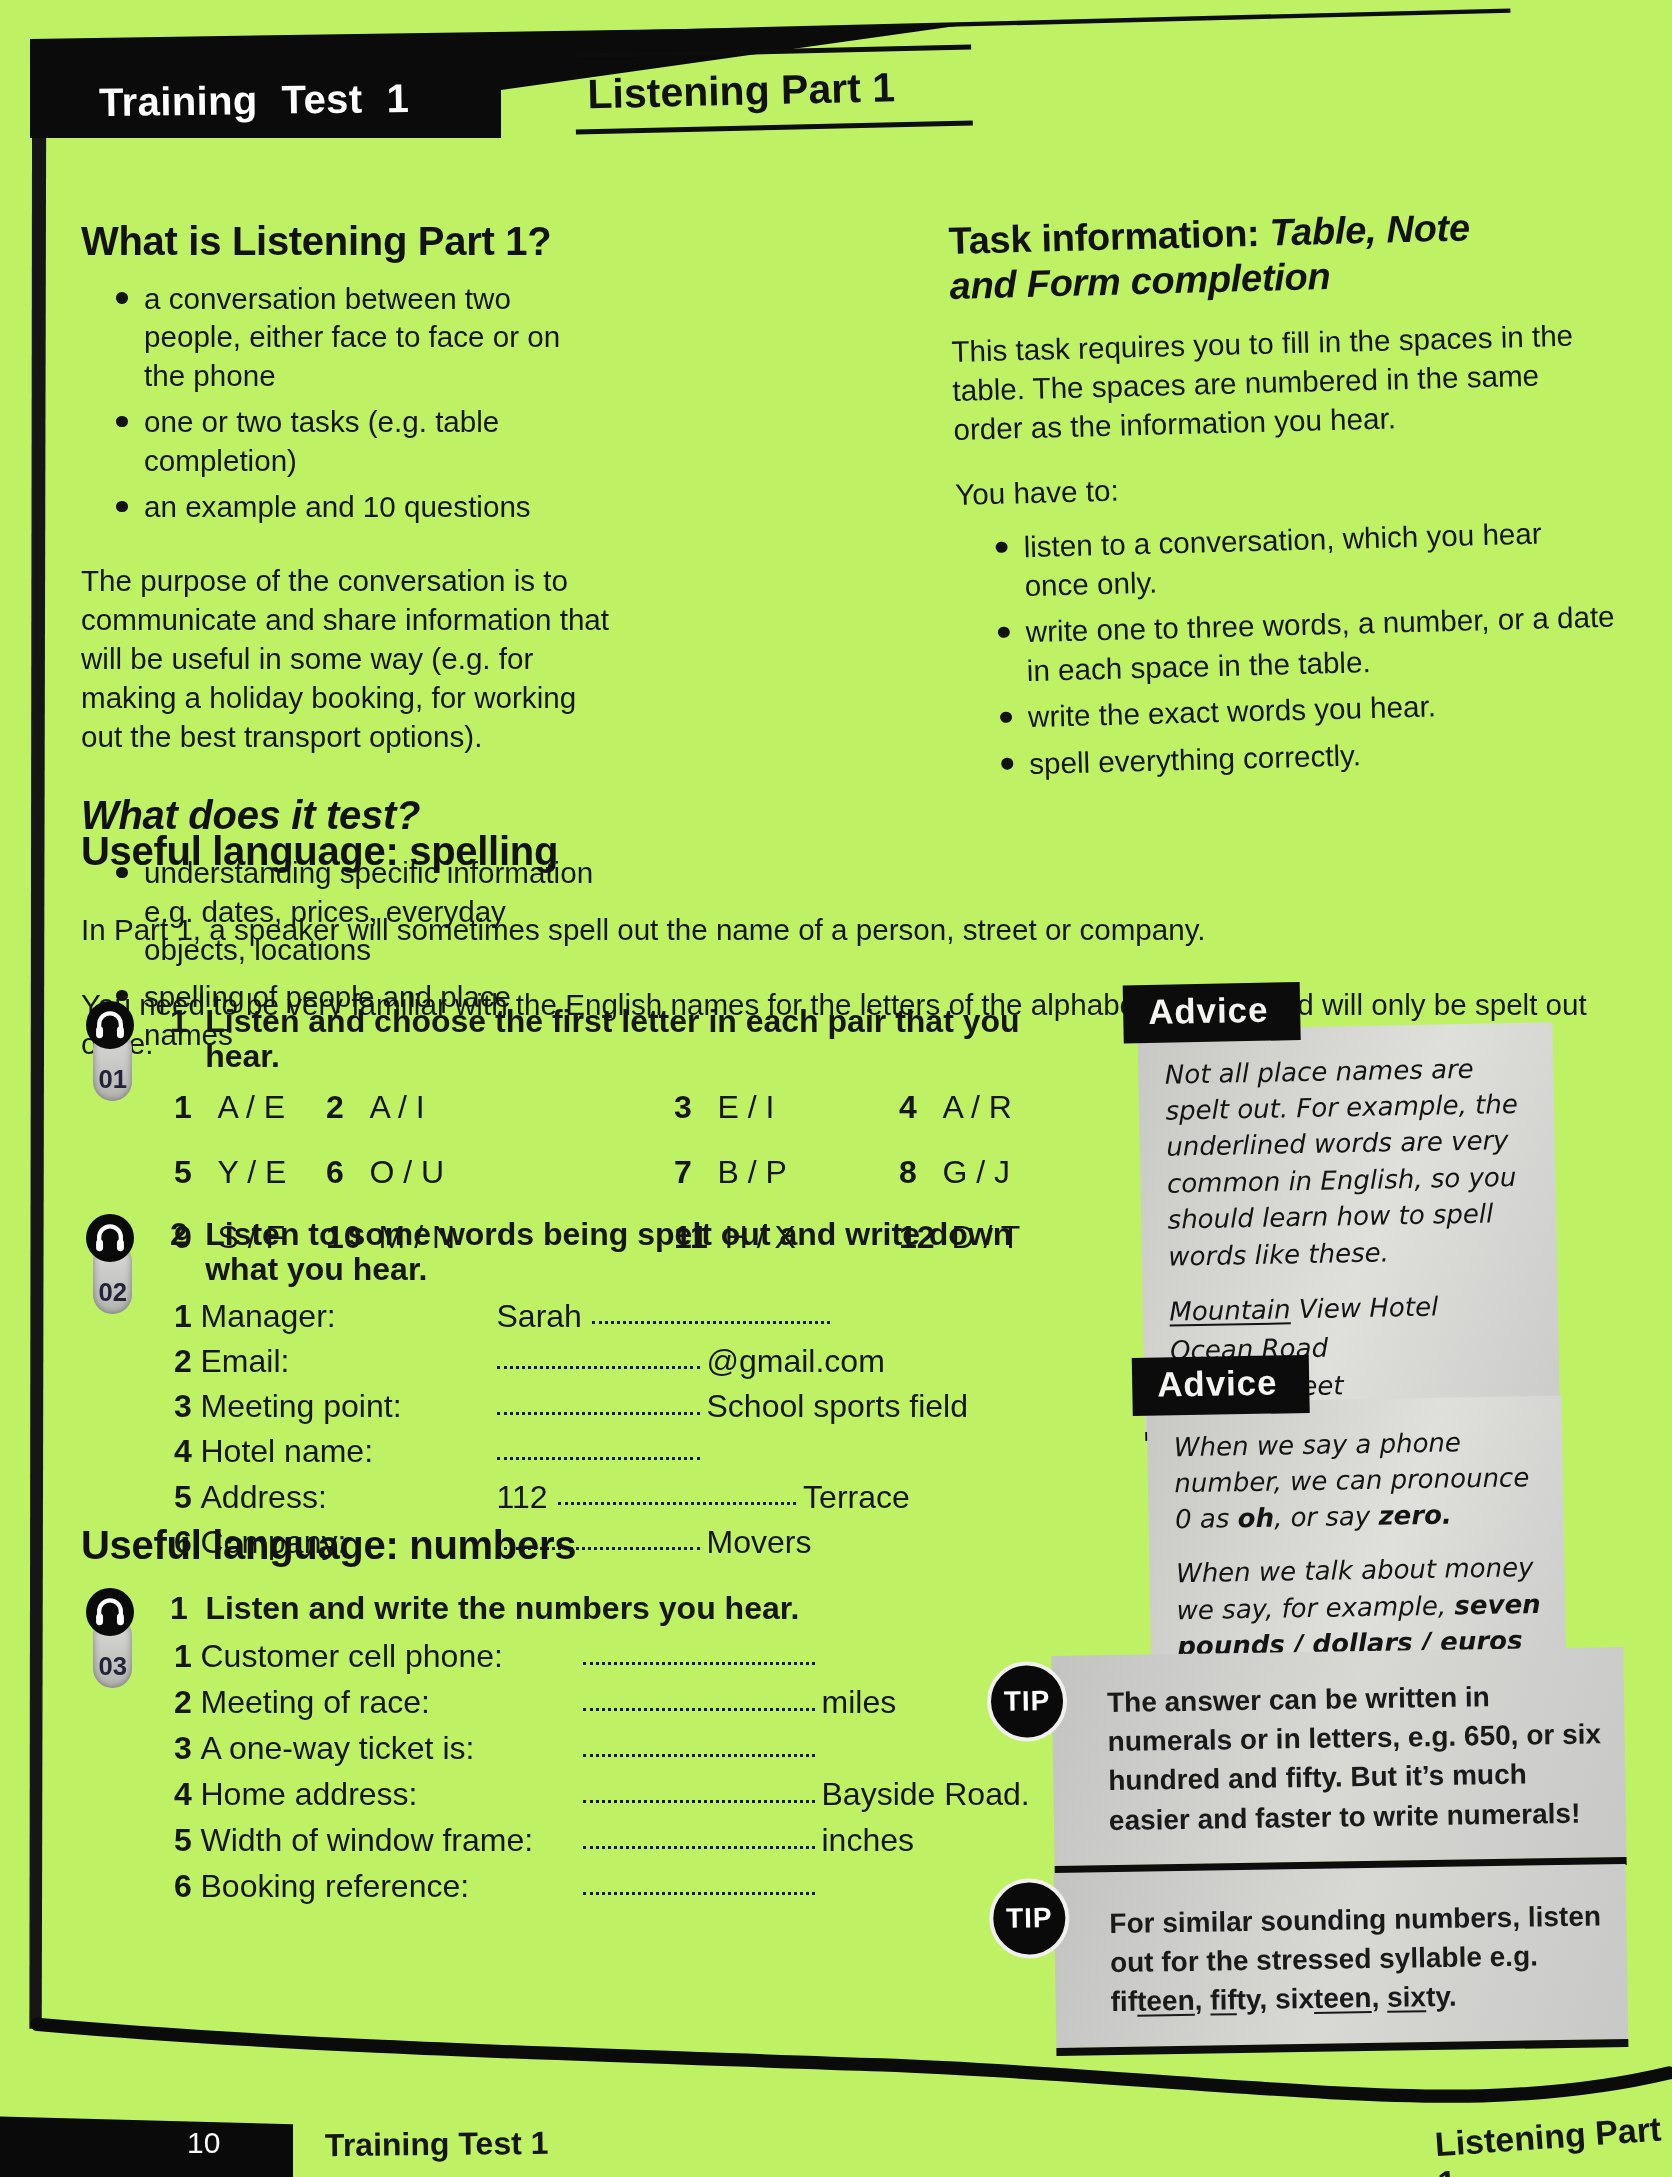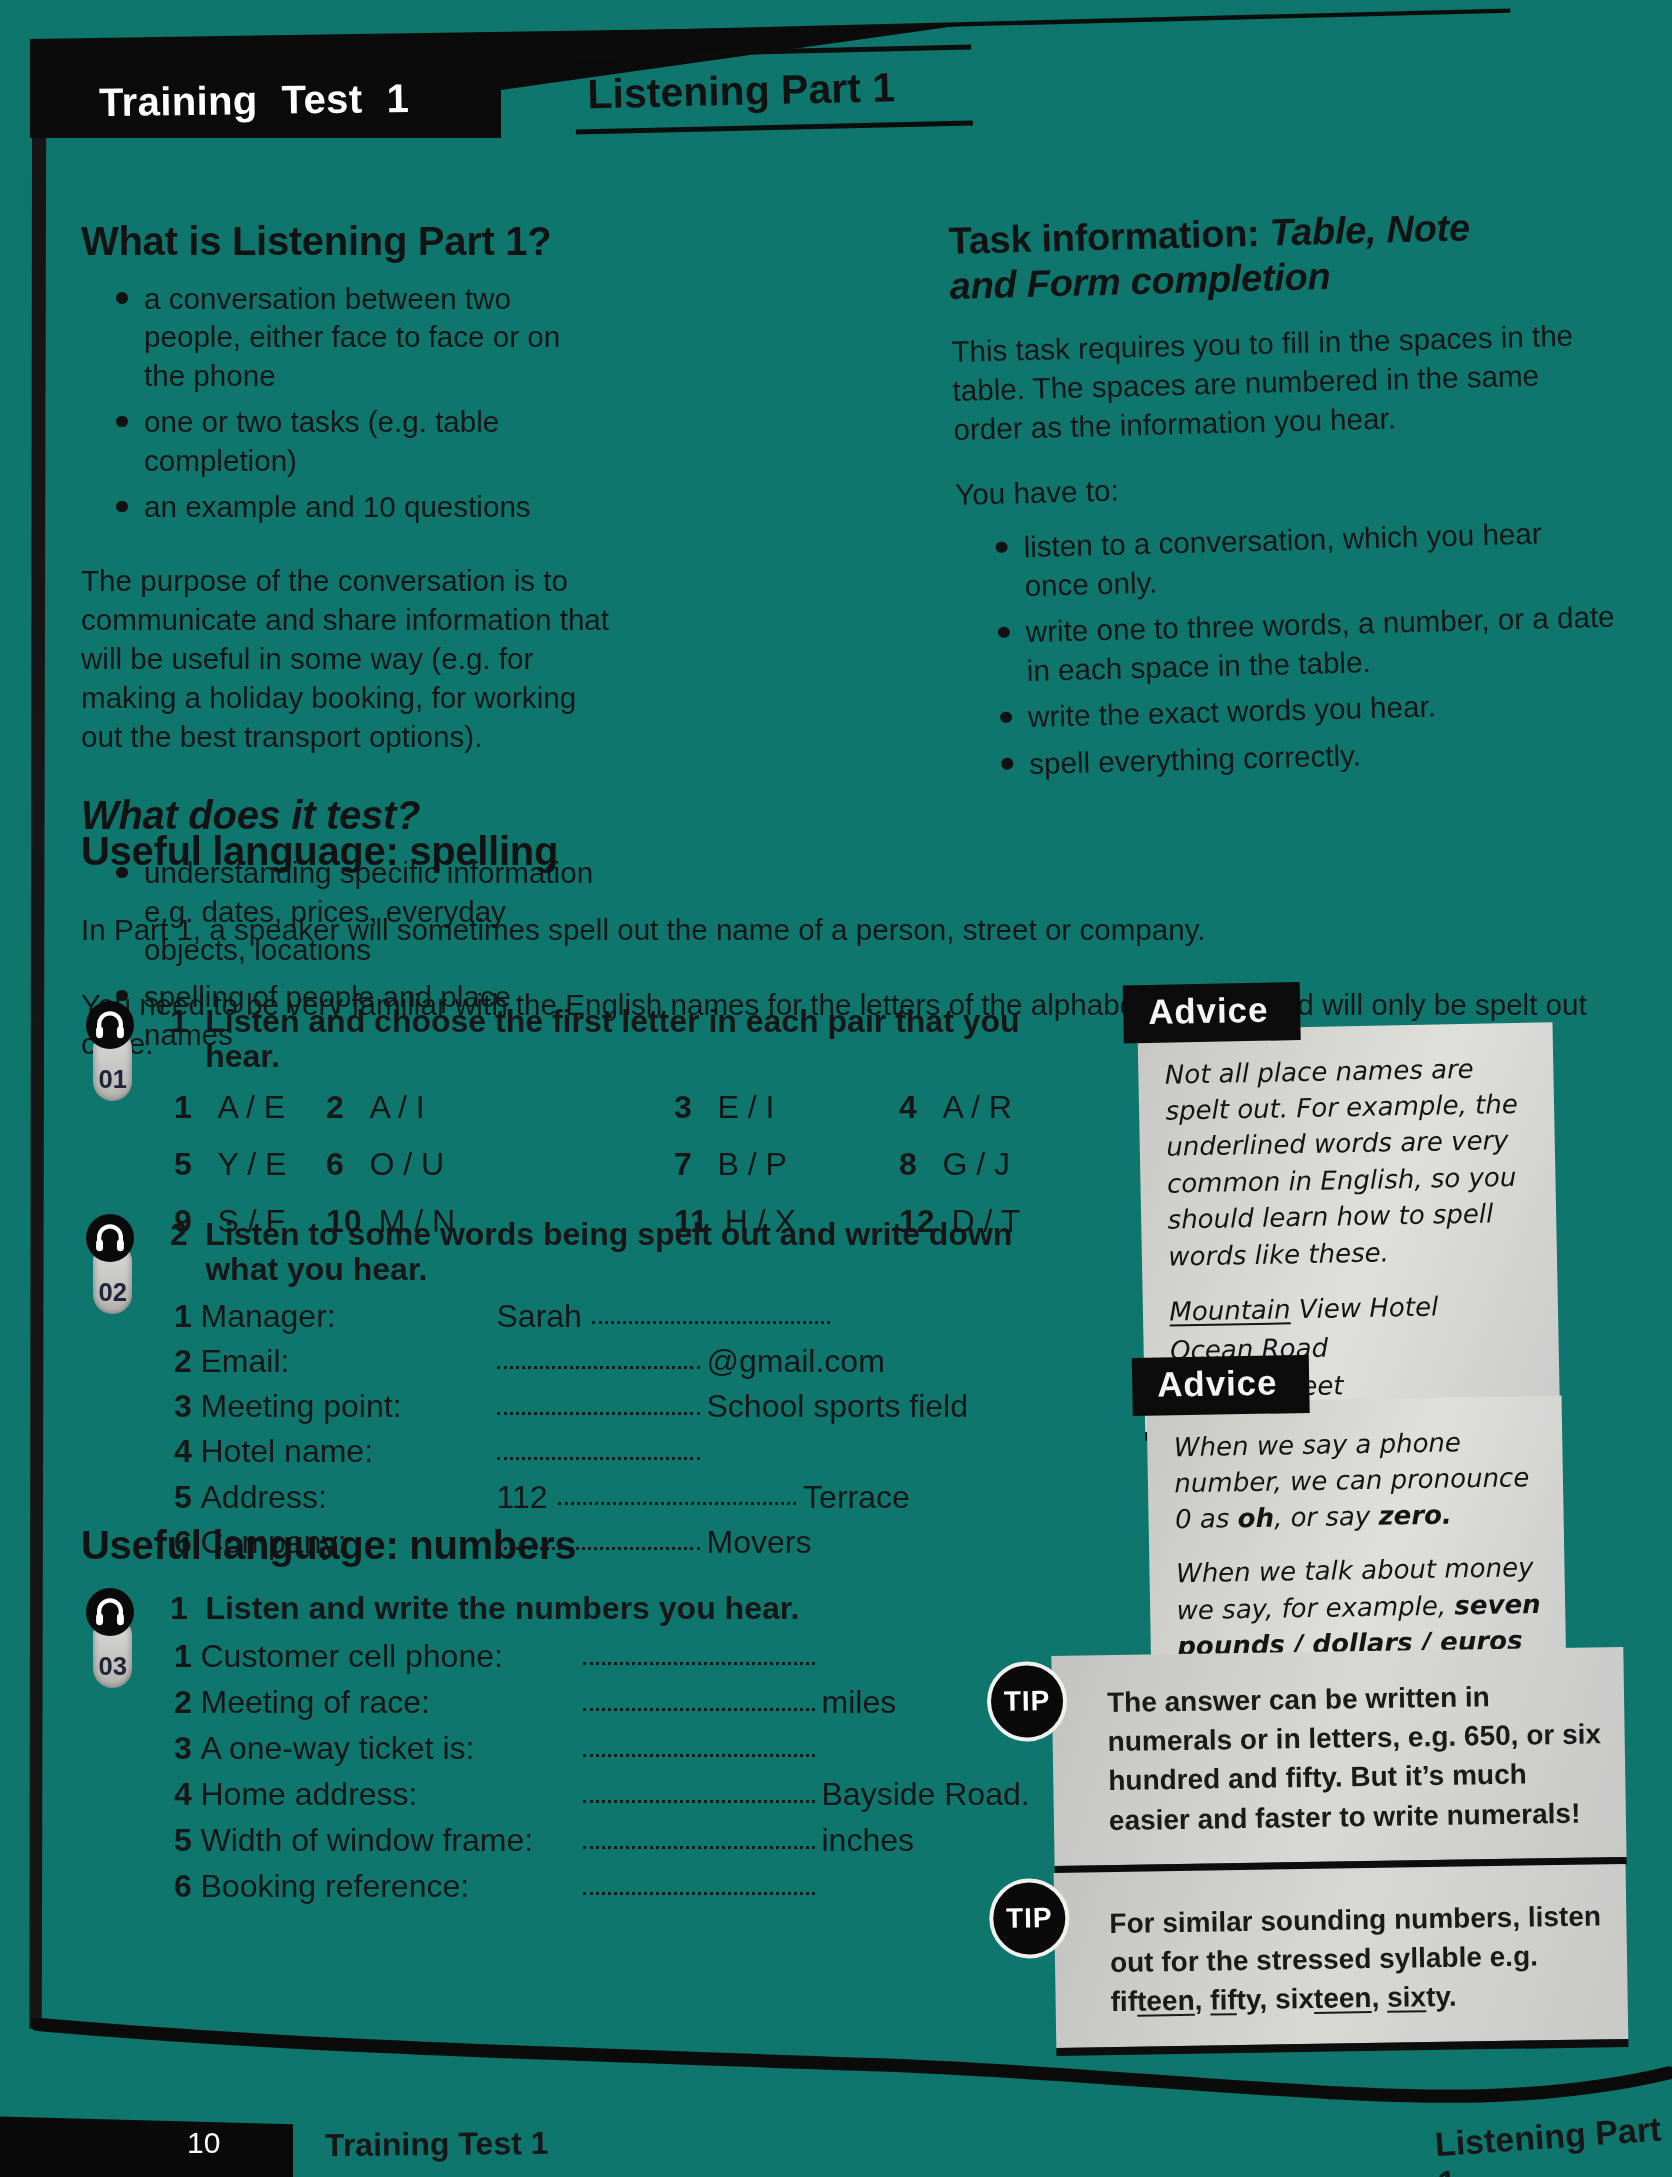--- a/index.html
+++ b/index.html
@@ -1,18 +1,18 @@
 <!DOCTYPE html>
 <html style="font-size:14px"><head>
 <meta charset="utf-8">
 <style>
   html,body { margin:0; padding:0; background:#ffffff; }
   .page {
     position:relative; width:1673px; height:2177px; overflow:hidden;
-    background:#0f766e; color:#161616;
+    background:#bef264; color:#161616;
     font-family:"Liberation Sans", sans-serif;
   }
   svg.deco { position:absolute; left:0; top:0; z-index:1; }
 
   
   .banner-shape {
     position:absolute; left:30px; top:23px; width:935px; height:115px;
     background:#0b0b0b; z-index:3;
     clip-path:polygon(0px 16px, 935px 1.8px, 471px 67px, 471px 115px, 0px 115px);
   }
@@ -63,21 +63,21 @@
   .badge { position:absolute; left:5.3px; top:3.5px; width:53px; z-index:2; }
   .badge .circ { position:relative; z-index:2; width:48px; height:48px; background:#0a0a0a; border-radius:50%;
                  display:flex; align-items:center; justify-content:center; }
   .badge .pill { position:relative; z-index:1; width:39px; height:65px; margin:-19.4px auto 0;
                  background:linear-gradient(180deg,#dcdcda,#b3b3b0);
                  border-radius:19.4px; box-shadow:inset 0 0 7px rgba(0,0,0,.4);
                  display:flex; align-items:flex-end; justify-content:center; padding-bottom:7px;
                  font-size:25.6px; font-weight:700; color:#23233a;text-align:center; }
 
   .pair-grid { margin:12.4px 0 0 93px; display:grid; grid-template-columns:152px 348px 225px auto;
-               row-gap:17px; font-size:32px; line-height:1.25; }
+               row-gap:25px; font-size:32px; line-height:1.25; }
   .pair .pn { display:inline-block; min-width:26.5px; font-weight:700; margin-right:17px; }
 
   .form-grid { display:grid; row-gap:13.2px; font-size:32px; line-height:1.0; align-items:baseline; }
   .ex2 .form-grid { margin:12.4px 0 0 93px; grid-template-columns:26.5px 296px 1fr; }
   .ex3 .form-grid { margin:14px 0 0 93px; grid-template-columns:26.5px 382px 1fr; row-gap:14px; }
   .fn { font-weight:700; }
   .dots { display:inline-block; height:5.3px; border-bottom:3.5px dotted #1a1a1a; margin:0 7px 2.6px 0; }
   .w270{width:238px} .w230{width:203px} .w263{width:232px}
   .pfx { margin-right:10.6px; } .pfx:empty,.sfx:empty { display:none; }
 

